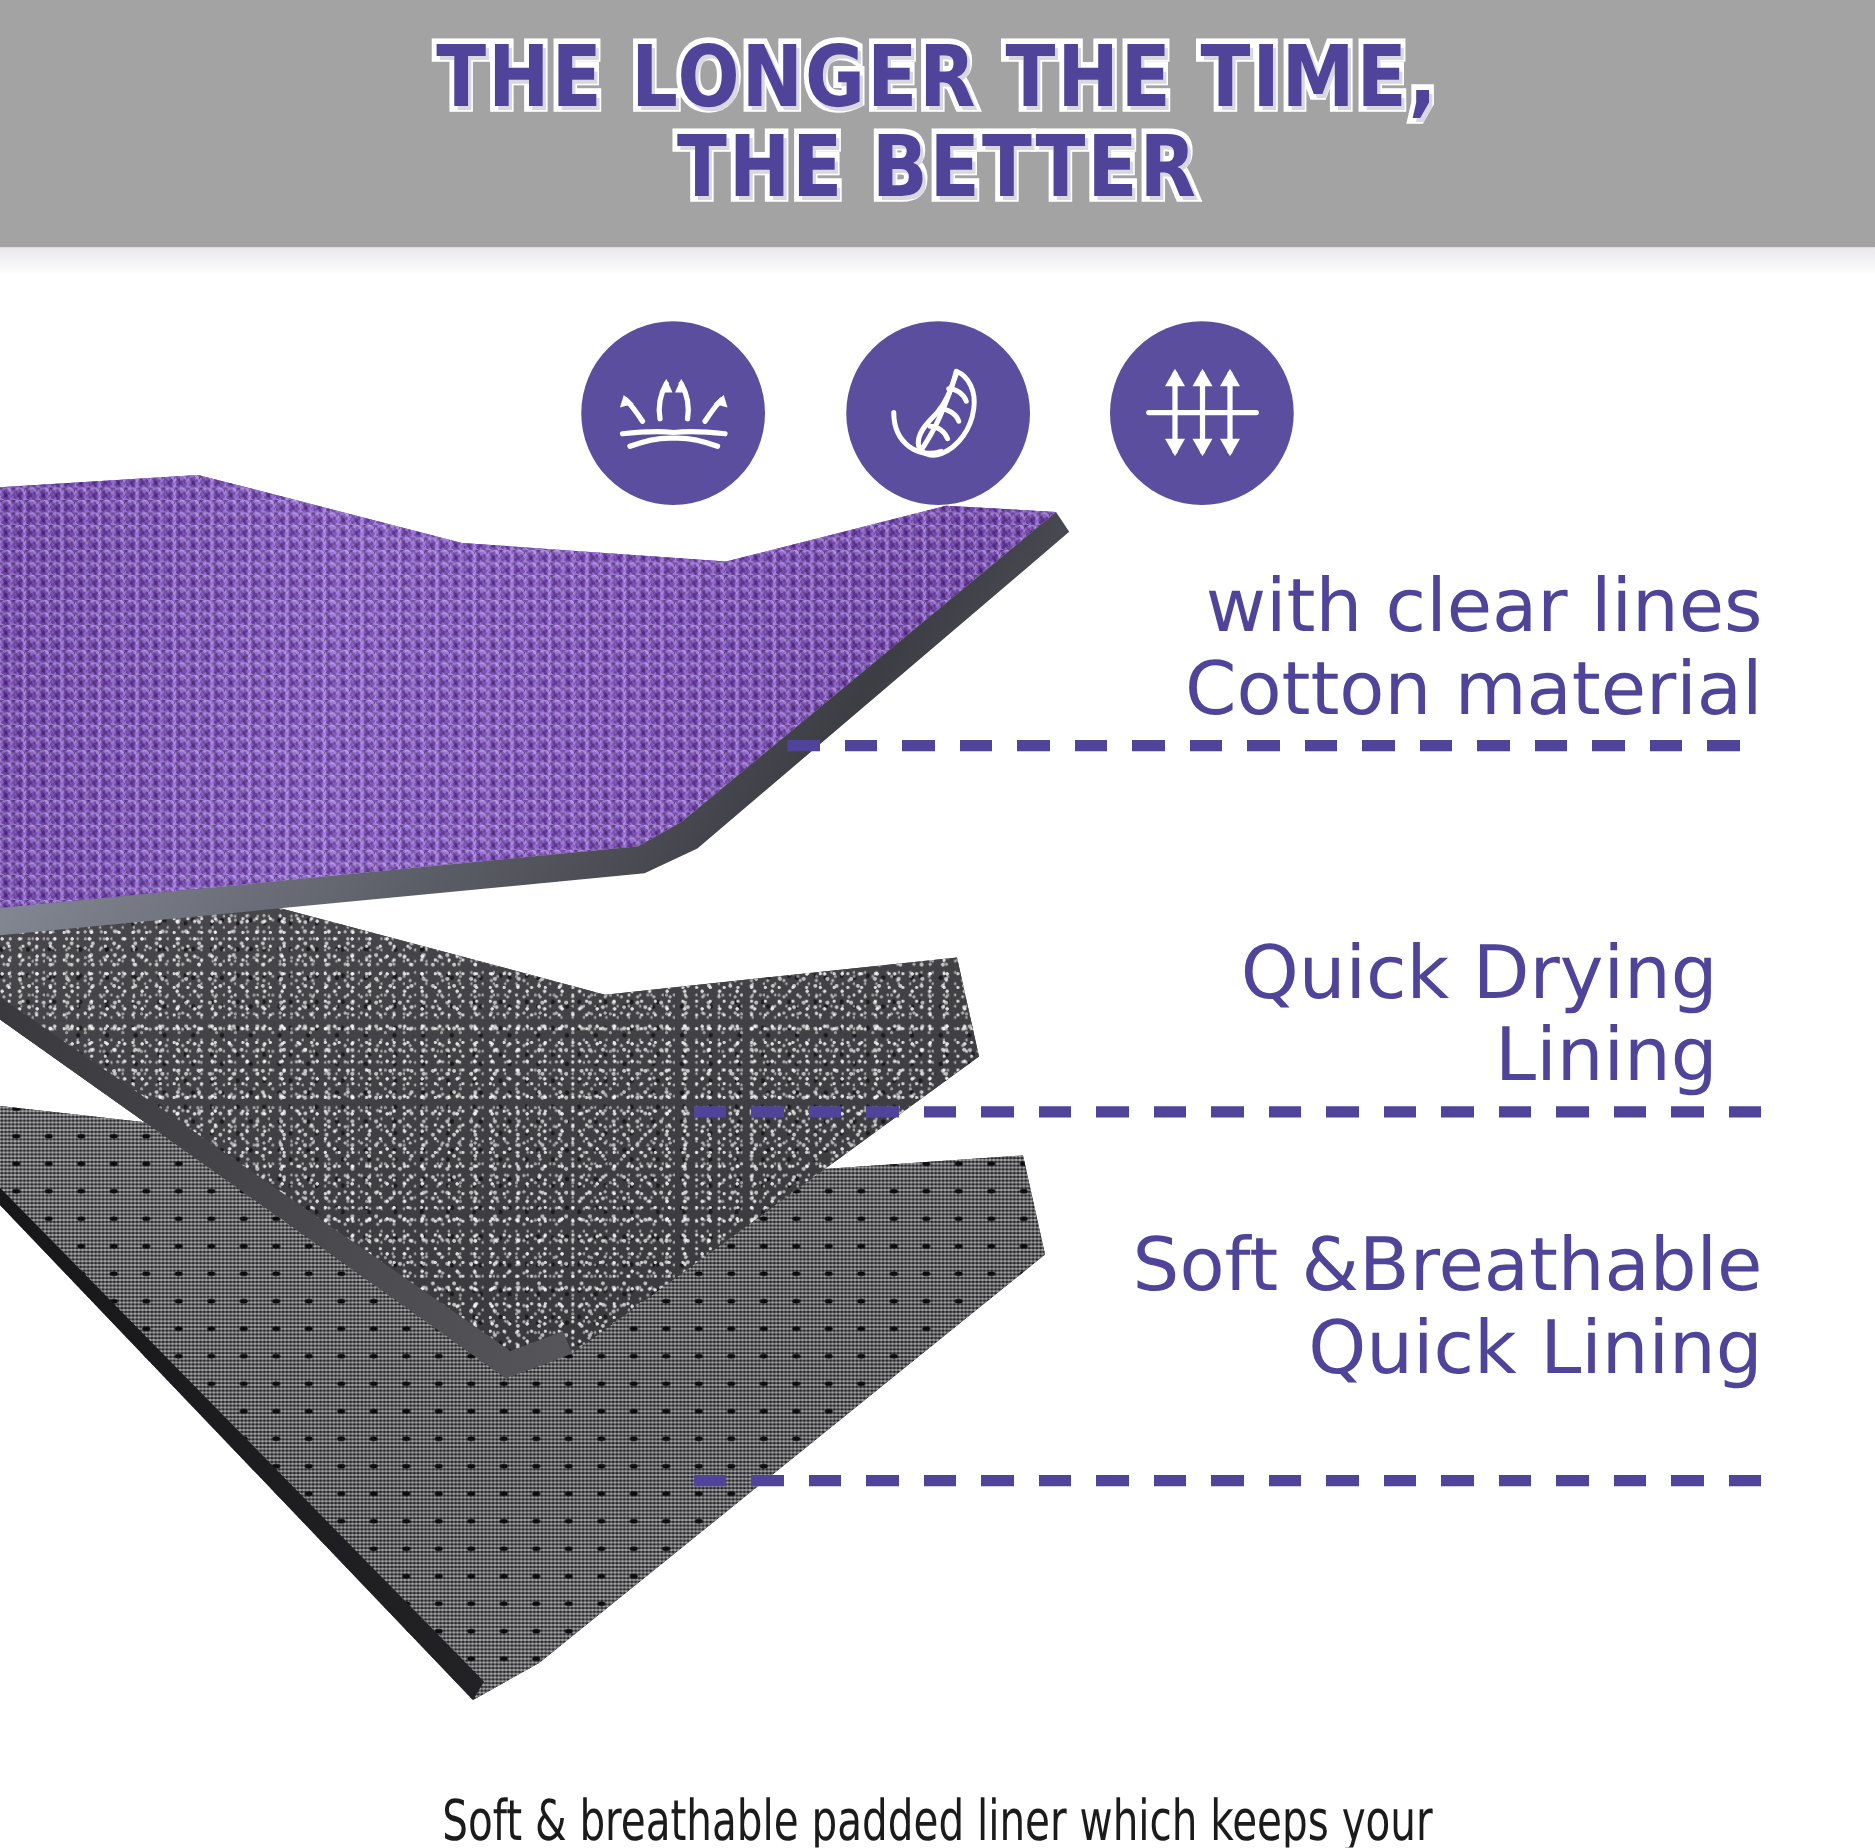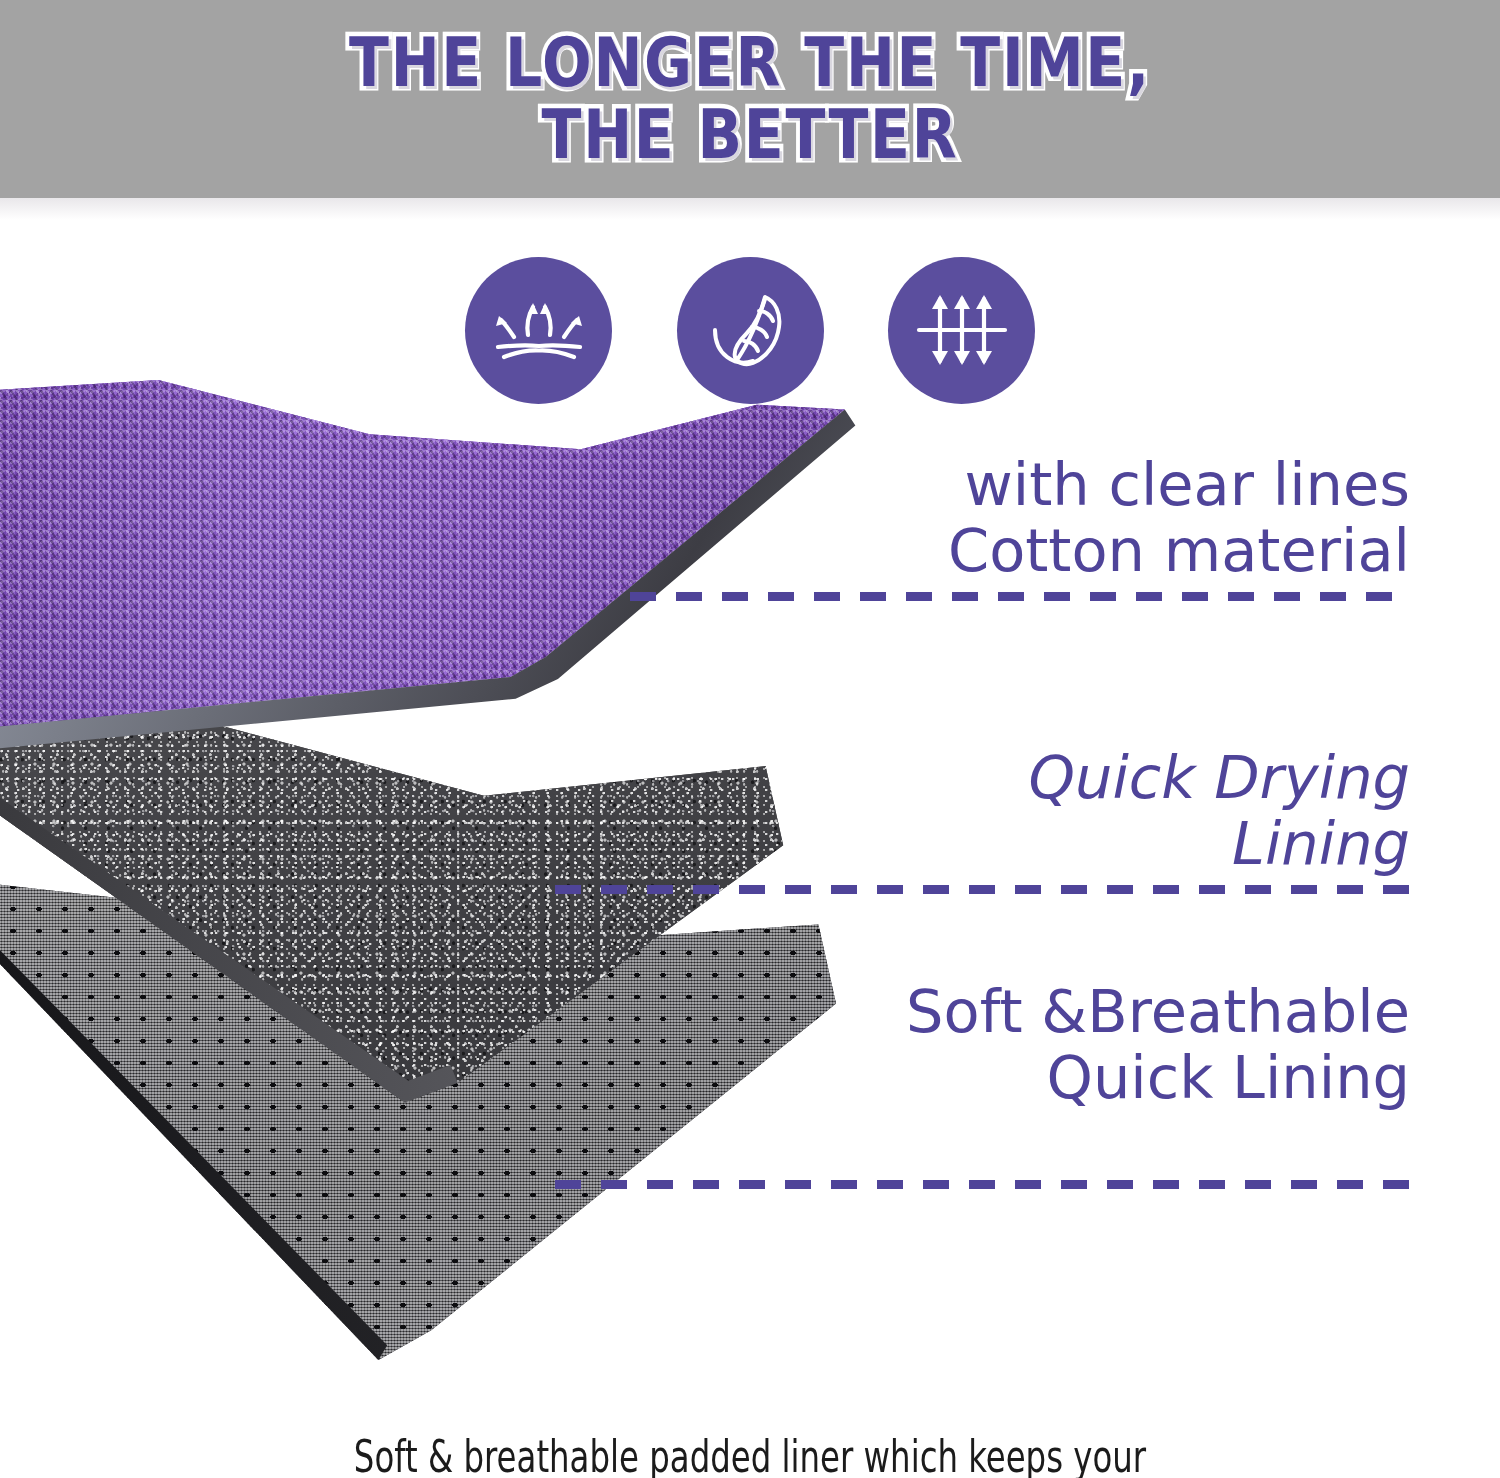--- a/index.html
+++ b/index.html
@@ -206,21 +206,21 @@
               clip-path:polygon(96% 4%, 97.2% 5.6%, 63.4% 31.2%, 58.6% 33.2%, 0% 38.2%, 0% 36%, 58% 31%, 62% 29%);"></div>
 
 </div>
 
 <div class="feat" style="left:700px;top:452px;width:710px;">
   <div class="feat-text">with clear lines</div>
   <div class="feat-text">Cotton material</div>
 </div>
 <div class="dash" style="left:630px;top:592px;width:782px;"></div>
 
-<div class="feat" style="left:700px;top:745px;width:710px;font-style:italic;">
+<div class="feat" style="left:664px;top:745px;width:710px;">
   <div class="feat-text">Quick Drying</div>
   <div class="feat-text">Lining</div>
 </div>
 <div class="dash" style="left:555px;top:885px;width:857px;"></div>
 
 <div class="feat" style="left:700px;top:979px;width:710px;">
   <div class="feat-text">Soft &amp;Breathable</div>
   <div class="feat-text">Quick Lining</div>
 </div>
 <div class="dash" style="left:555px;top:1180px;width:857px;"></div>

